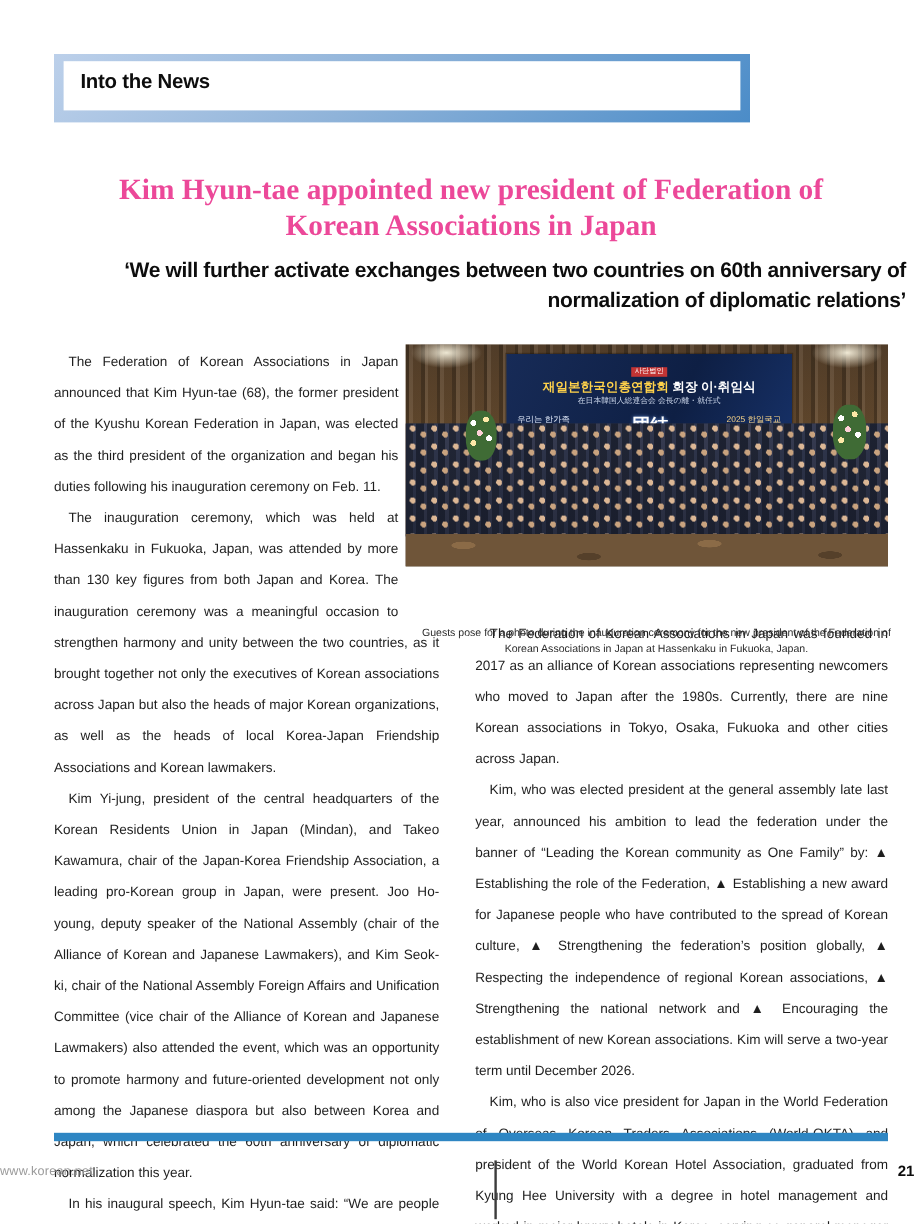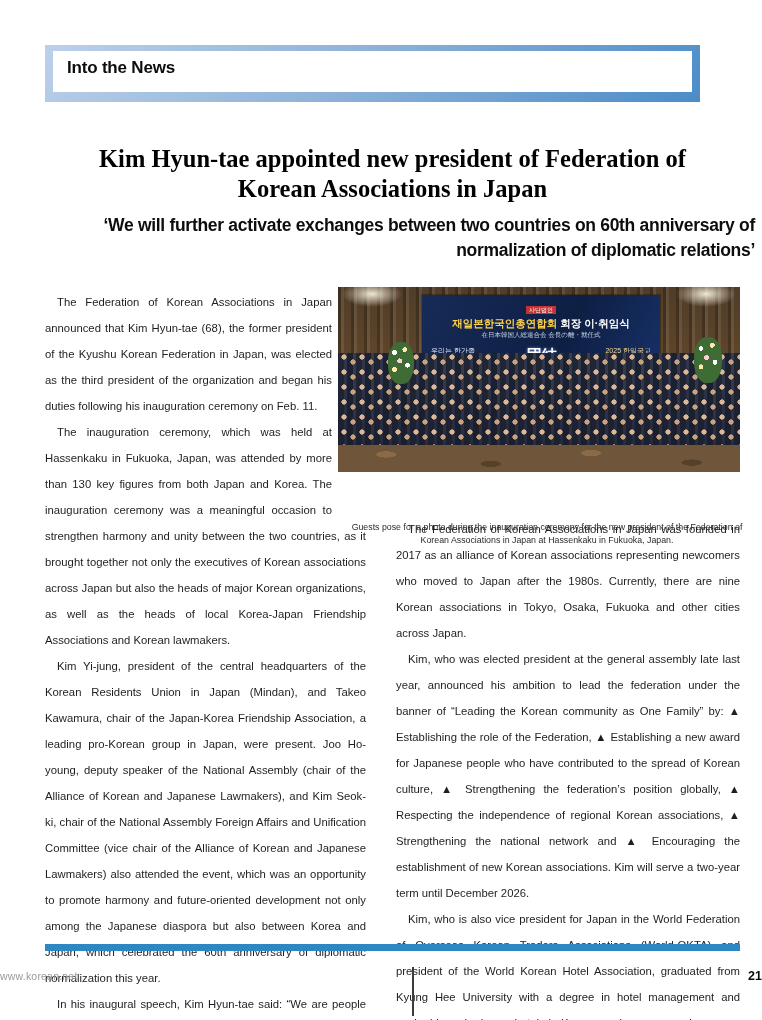--- a/index.html
+++ b/index.html
@@ -2,28 +2,28 @@
 <html><head>
 <meta charset="utf-8">
 <style>
   * { margin:0; padding:0; box-sizing:border-box; }
   html,body { background:#ffffff; }
   body { width:762px; height:1020px; position:relative; font-family:"Liberation Sans", sans-serif; color:#1c1c1c; }
 
   .page { position:absolute; inset:0; background:#ffffff; overflow:hidden; }
 
   
-  .header-box { position:absolute; left:45px; top:45px; width:655px; height:57px;
+  .header-box { position:absolute; left:45px; top:45px; width:580px; height:57px;
     background:linear-gradient(135deg,#bcd0ea 0%, #8fb3d9 45%, #4b8cc8 100%); }
   .header-inner { position:absolute; left:8px; top:6px; right:8px; bottom:10px; background:#ffffff; }
   .header-label { position:absolute; left:14px; top:7px; font-size:17px; font-weight:bold; color:#0d0d0d; letter-spacing:-0.2px; }
 
   
   .title { position:absolute; left:45px; top:144px; width:695px; text-align:center;
-    font-family:"Liberation Serif", serif; font-weight:bold; font-size:24.5px; line-height:30px; color:#000000; }
+    font-family:"Liberation Serif", serif; font-weight:bold; font-size:24.5px; line-height:30px; color:#ec4899; }
   .subtitle { position:absolute; left:30px; top:213px; width:725px; text-align:right;
     font-weight:bold; font-size:17.5px; line-height:25px; color:#0d0d0d; letter-spacing:-0.3px; }
 
   
   .col { font-size:11.3px; line-height:26px; text-align:justify; color:#1e1e1e; }
   .col p { text-indent:12px; margin:0; }
   .col-left  { position:absolute; left:45px;  top:289px; width:321px; }
   .col-right { position:absolute; left:396px; top:516px; width:344px; }
   .photo-spacer { float:right; width:34px; height:225px; }
 

